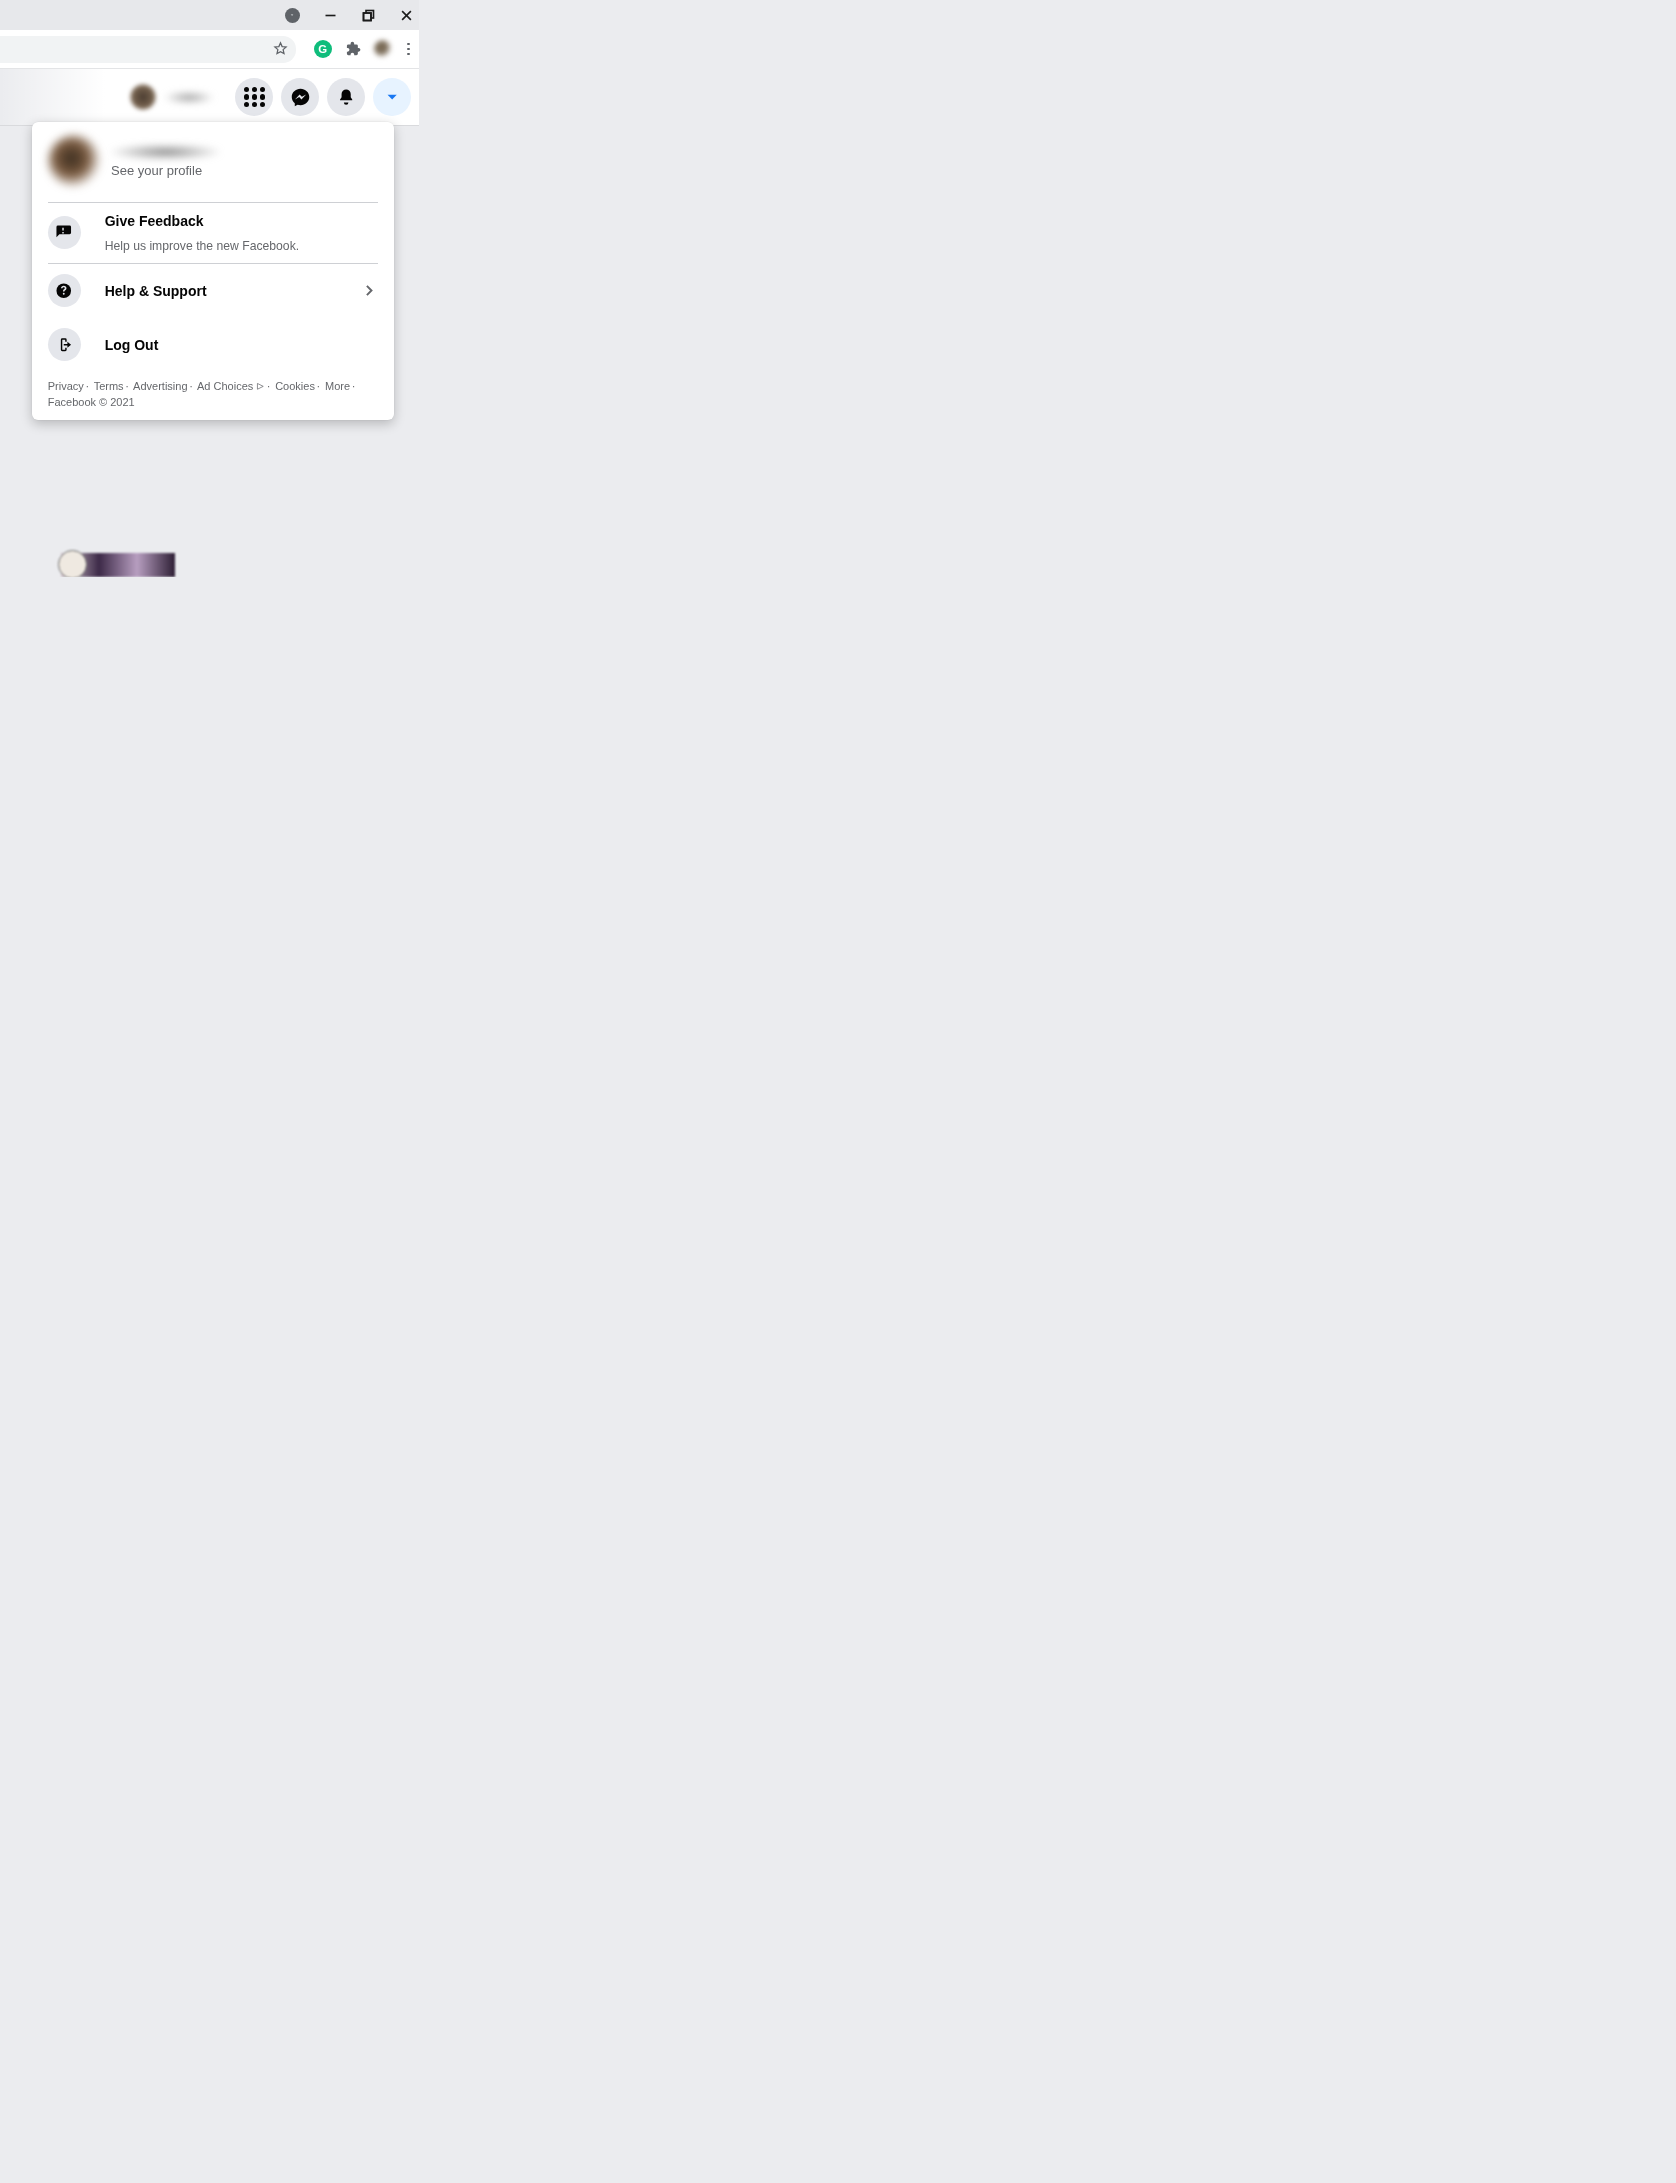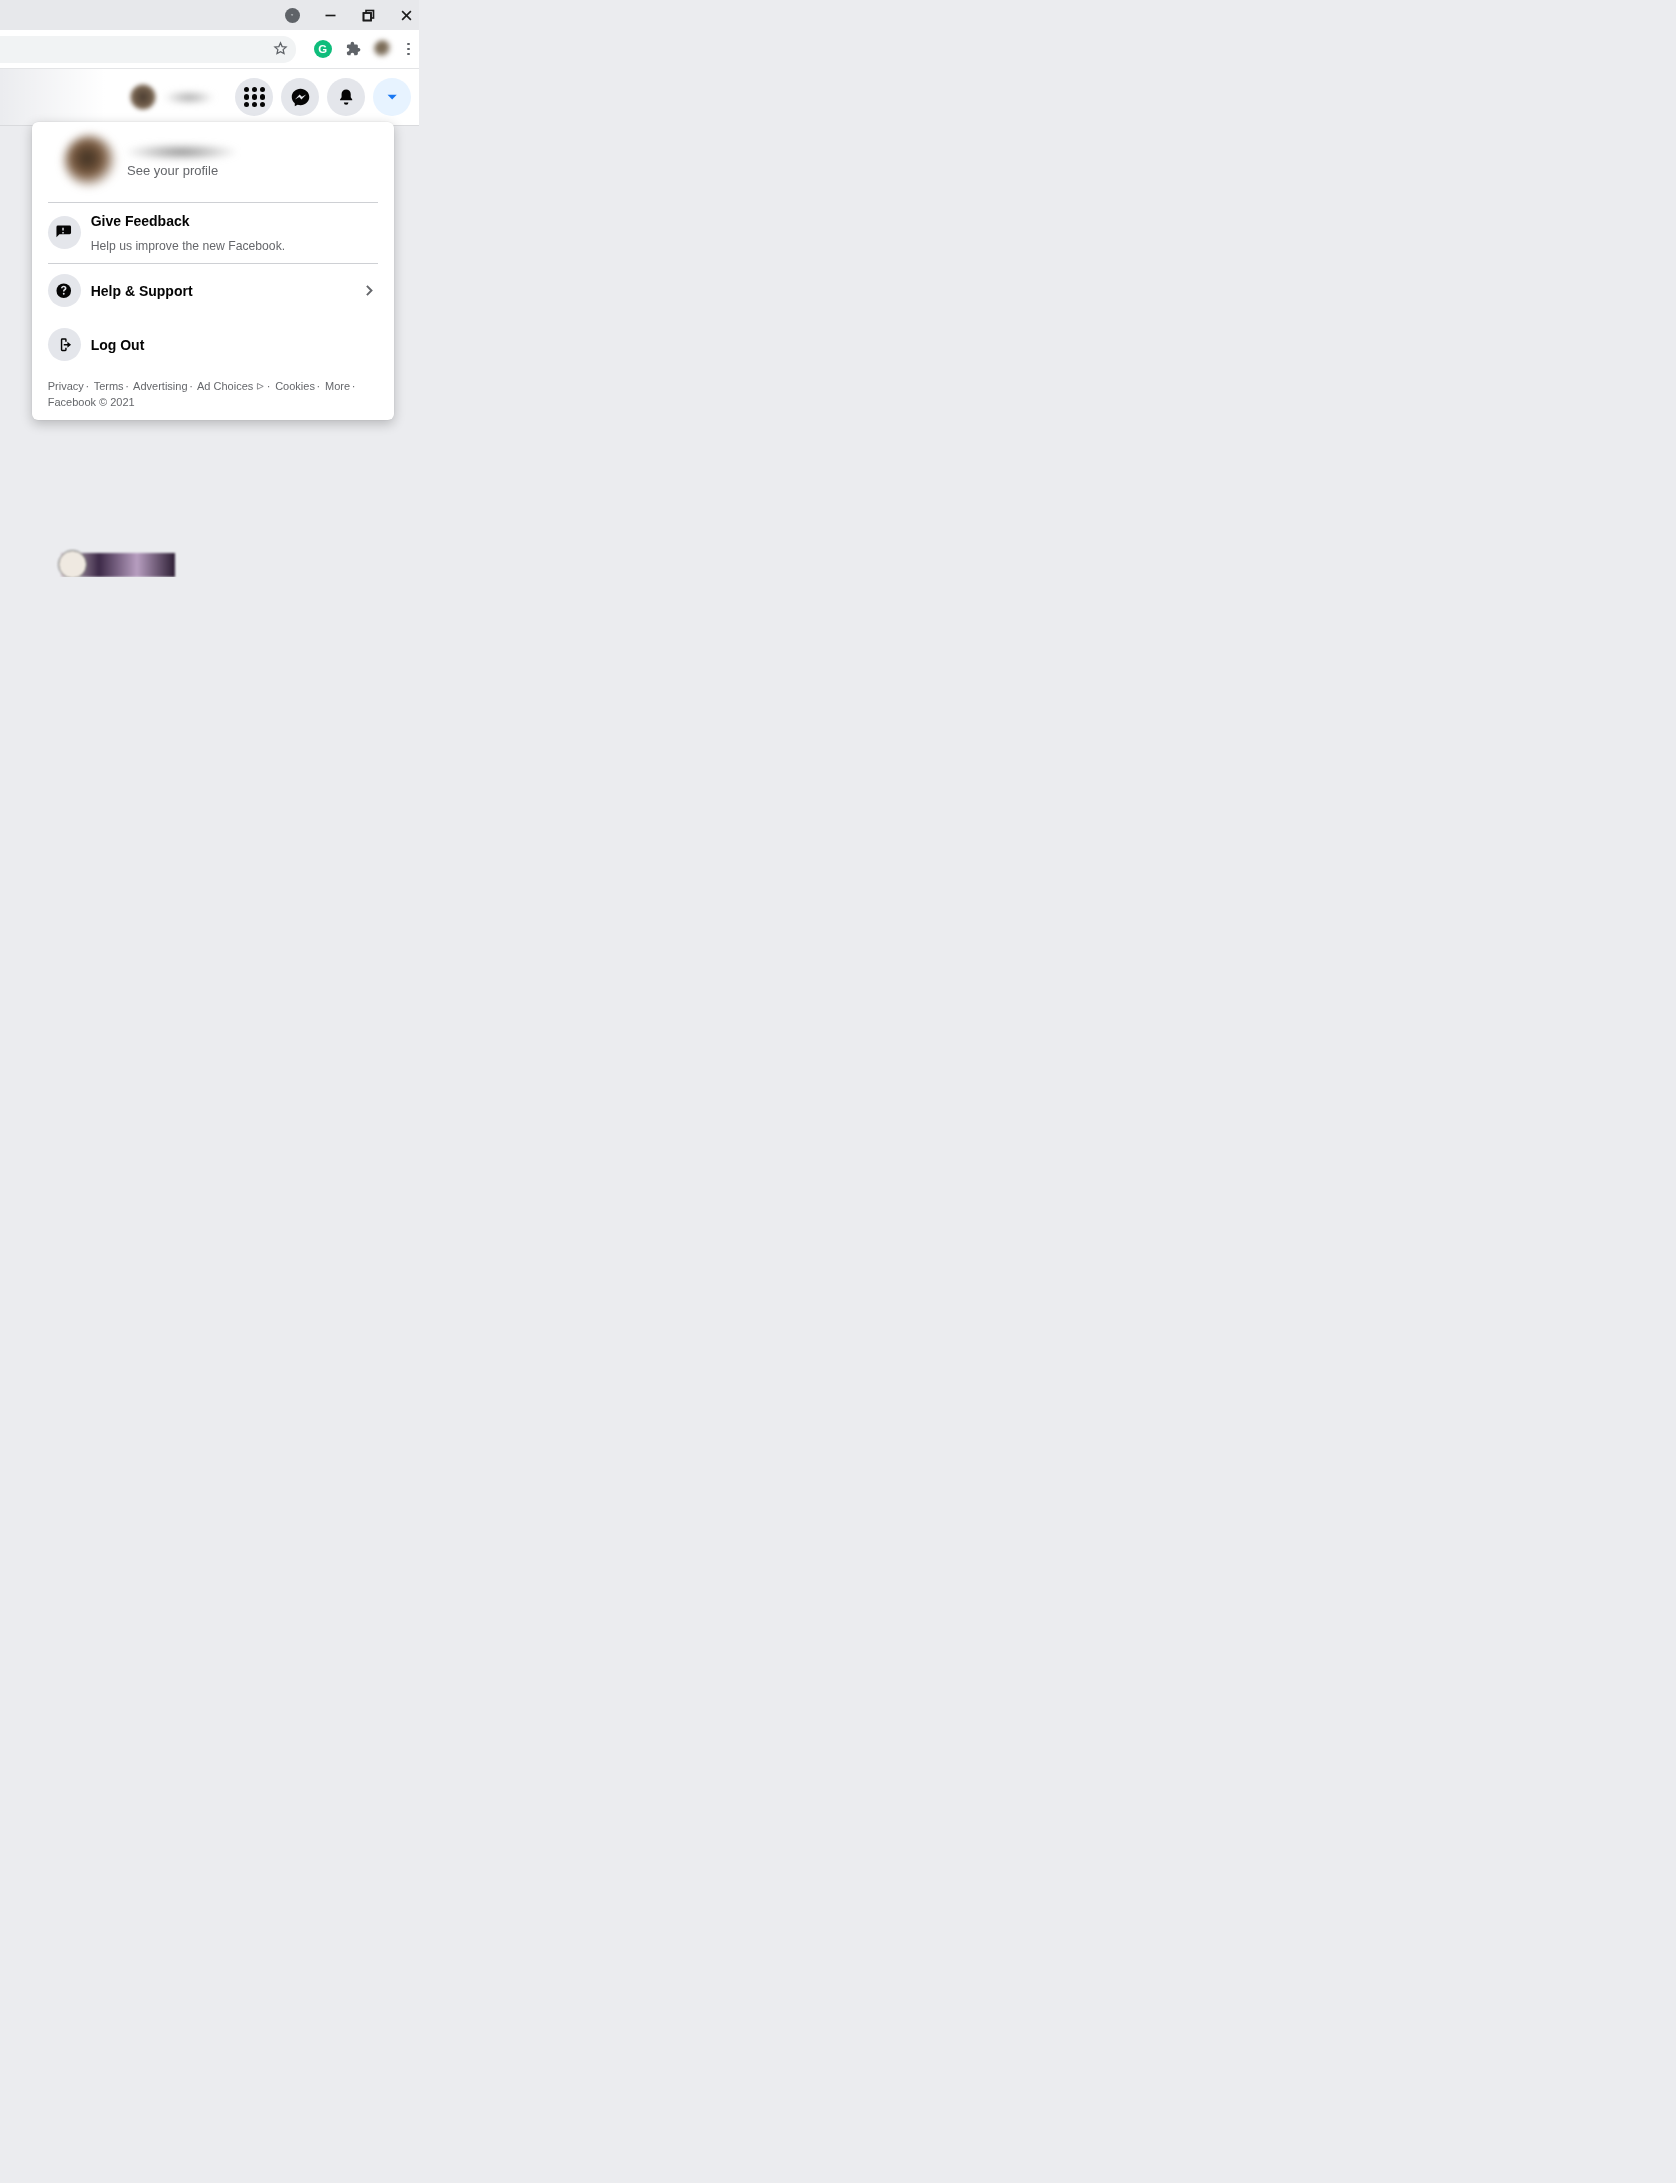--- a/index.html
+++ b/index.html
@@ -115,33 +115,32 @@
     width: 362px;
     background:#fff;
     border-radius: 6.1px;
     box-shadow: 0 3.5px 12.2px rgba(0,0,0,.22), 0 0 0 0.4px rgba(0,0,0,.05);
     z-index: 5;
     padding-bottom: 7.9px;
   }
   .dd-profile {
     display:flex; align-items:center; gap:11.4px;
     padding: 13px 15.7px 15px;
-    margin-left: 16px;
   }
   .dd-profile .name-blur {
     width: 109px; height:15.7px;
     background: radial-gradient(ellipse, #8d8d8d 0%, rgba(141,141,141,0) 75%);
     filter: blur(3.9px);
     margin-bottom: 2.6px;
   }
   .dd-profile .sub { color:#65676b; font-size:13px; }
   .divider { height:0.4px; background:#ced0d4; margin: 0 15.7px; }
 
   .dd-row {
-    display:flex; align-items:center; gap:10px;
+    display:flex; align-items:center; gap:24px;
     padding: 10.5px 15.7px;
     position: relative;
   }
   .dd-icon {
     width:33px; height:33px; border-radius:50%; background:#e4e6eb;
     display:flex; align-items:center; justify-content:center; flex-shrink:0;
   }
   .dd-icon svg { width:17.5px; height:17.5px; fill:#050505; }
   .dd-text .title { font-size:14px; font-weight:600; color:#050505; }
   .dd-text .desc  { font-size:12.2px; color:#65676b; margin-top:10px; }

